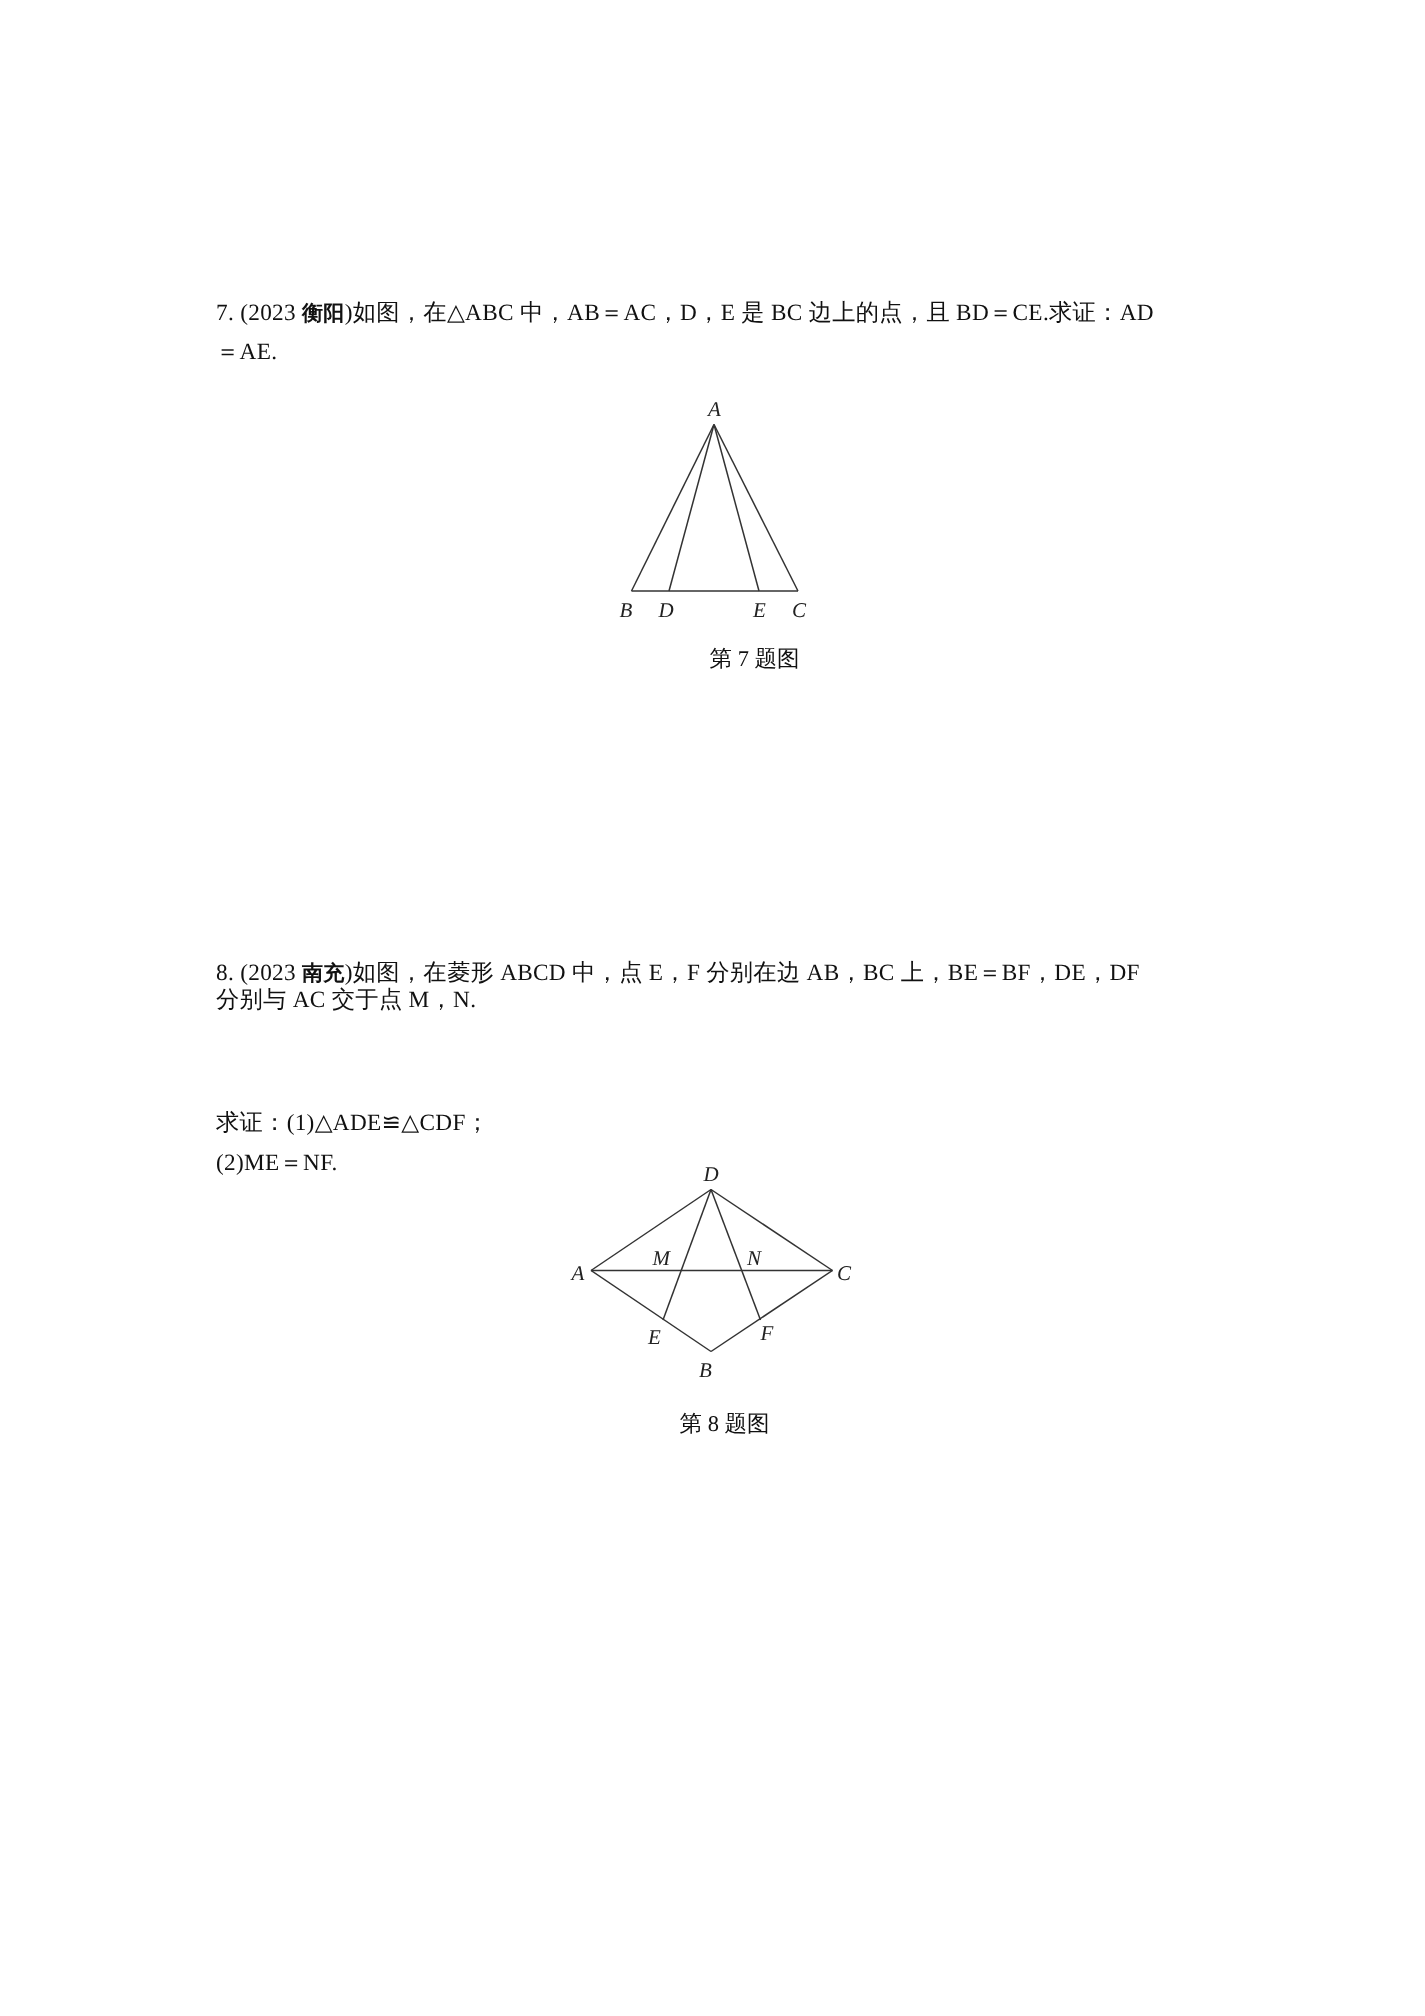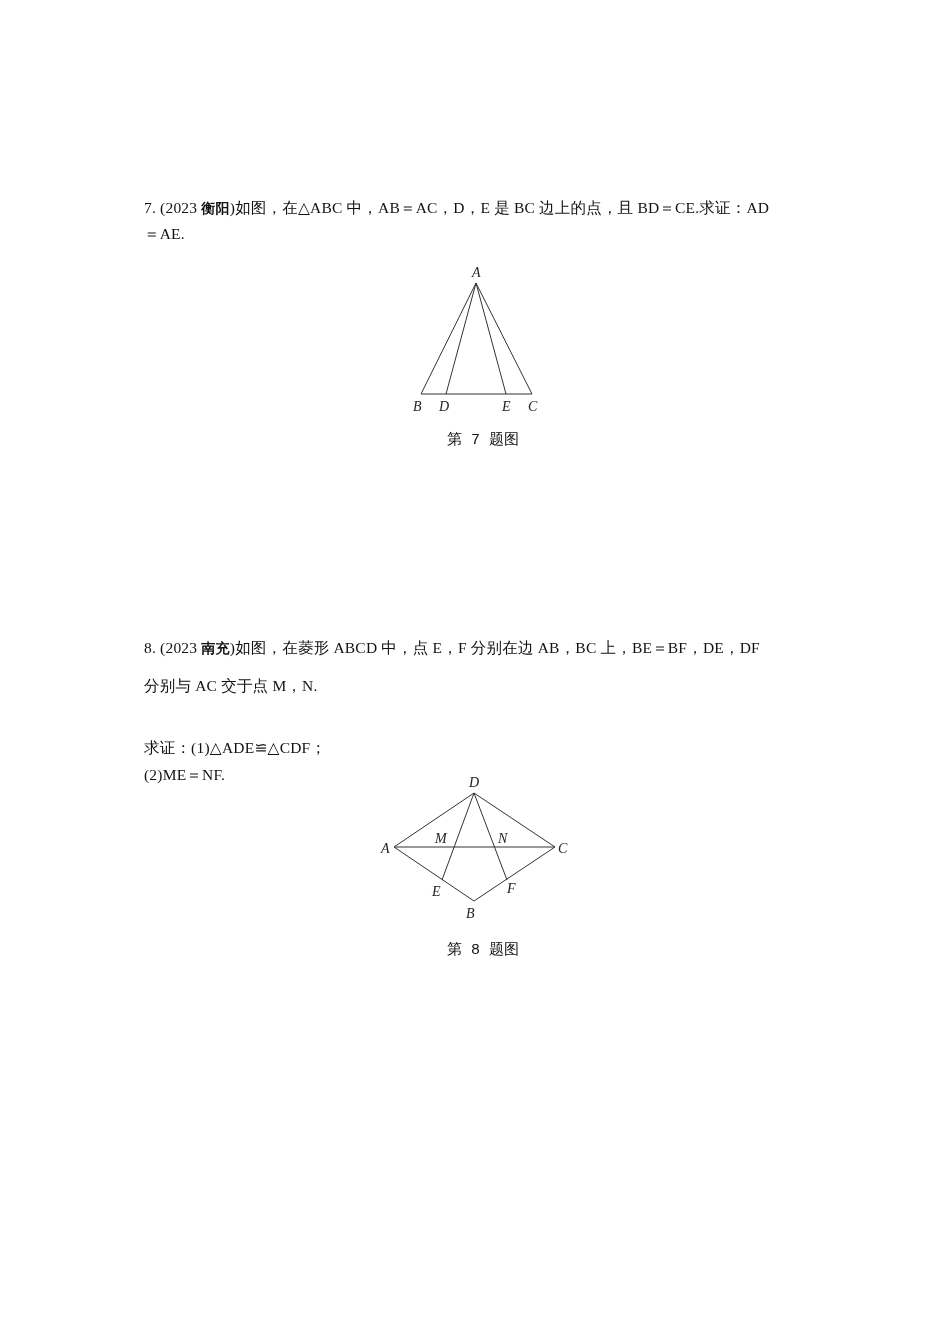--- a/index.html
+++ b/index.html
@@ -1,21 +1,21 @@
 <!DOCTYPE html>
 <html><head>
 <meta charset="utf-8">
 <style>
   html, body { margin: 0; padding: 0; background: #ffffff; }
   body { width: 950px; height: 1344px; position: relative; overflow: hidden;
          font-family: "Liberation Serif", "DejaVu Serif", serif; color: #111; }
   .line { position: absolute; left: 144px; font-size: 15.5px; white-space: nowrap; letter-spacing: 0.2px; }
   .it { }
   .b { font-weight: bold; font-family: Liberation Sans, sans-serif; font-size: 14px; }
-  .caption { position: absolute; font-family: Liberation Mono, monospace; font-size: 15px; width: 100px; text-align: center; }
+  .caption { position: absolute; font-family: Liberation Serif, serif; font-size: 15px; width: 100px; text-align: right; }
   svg { position: absolute; left: 0; top: 0; }
   svg text { font-family: "Liberation Serif", serif; font-style: italic; font-size: 14px; fill: #222; }
 </style>
 </head>
 <body>
 
 <div class="line" style="top:198px;">
   <span>7.</span>
   <span class="src">(2023 <span class="b">衡阳</span>)</span><span id="p7l1"><span>如图，在△</span><span class="it">ABC</span><span> 中，</span><span class="it">AB</span><span>＝</span><span class="it">AC</span><span>，</span><span class="it">D</span><span>，</span><span class="it">E</span><span> 是 </span><span class="it">BC</span><span> 边上的点，且 </span><span class="it">BD</span><span>＝</span><span class="it">CE</span><span>.求证：</span><span class="it">AD</span></span>
 </div>
@@ -55,23 +55,23 @@
   <text x="507" y="893">F</text>
   <text x="466" y="918">B</text>
 </svg>
 
 <div class="caption" style="left:433px; top:430px;">第 7 题图</div>
 
 <div class="line" style="top:638px;">
   <span>8.</span>
   <span class="src">(2023 <span class="b">南充</span>)</span><span id="p8l1"><span>如图，在菱形 </span><span class="it">ABCD</span><span> 中，点 </span><span class="it">E</span><span>，</span><span class="it">F</span><span> 分别在边 </span><span class="it">AB</span><span>，</span><span class="it">BC</span><span> 上，</span><span class="it">BE</span><span>＝</span><span class="it">BF</span><span>，</span><span class="it">DE</span><span>，</span><span class="it">DF</span></span>
 </div>
-<div class="line" style="top:676px;">
+<div class="line" style="top:656px;">
   <span id="p8l2"><span>分别与 </span><span class="it">AC</span><span> 交于点 </span><span class="it">M</span><span>，</span><span class="it">N</span><span>.</span></span>
 </div>
 <div class="line" style="top:711px;margin-top:27px;">
   <span id="p8l3"><span>求证：(1)△</span><span class="it">ADE</span><span>≌△</span><span class="it">CDF</span><span>；</span></span>
 </div>
 <div class="line" style="top:746px;margin-top:19px;">
   <span id="p8l4"><span>(2)</span><span class="it">ME</span><span>＝</span><span class="it">NF</span><span>.</span></span>
 </div>
 
-<div class="caption" style="left:433px; top:940px;">第 8 题图</div>
+<div class="caption" style="left:413px; top:940px;">第 8 题图</div>
 
 </body></html>

